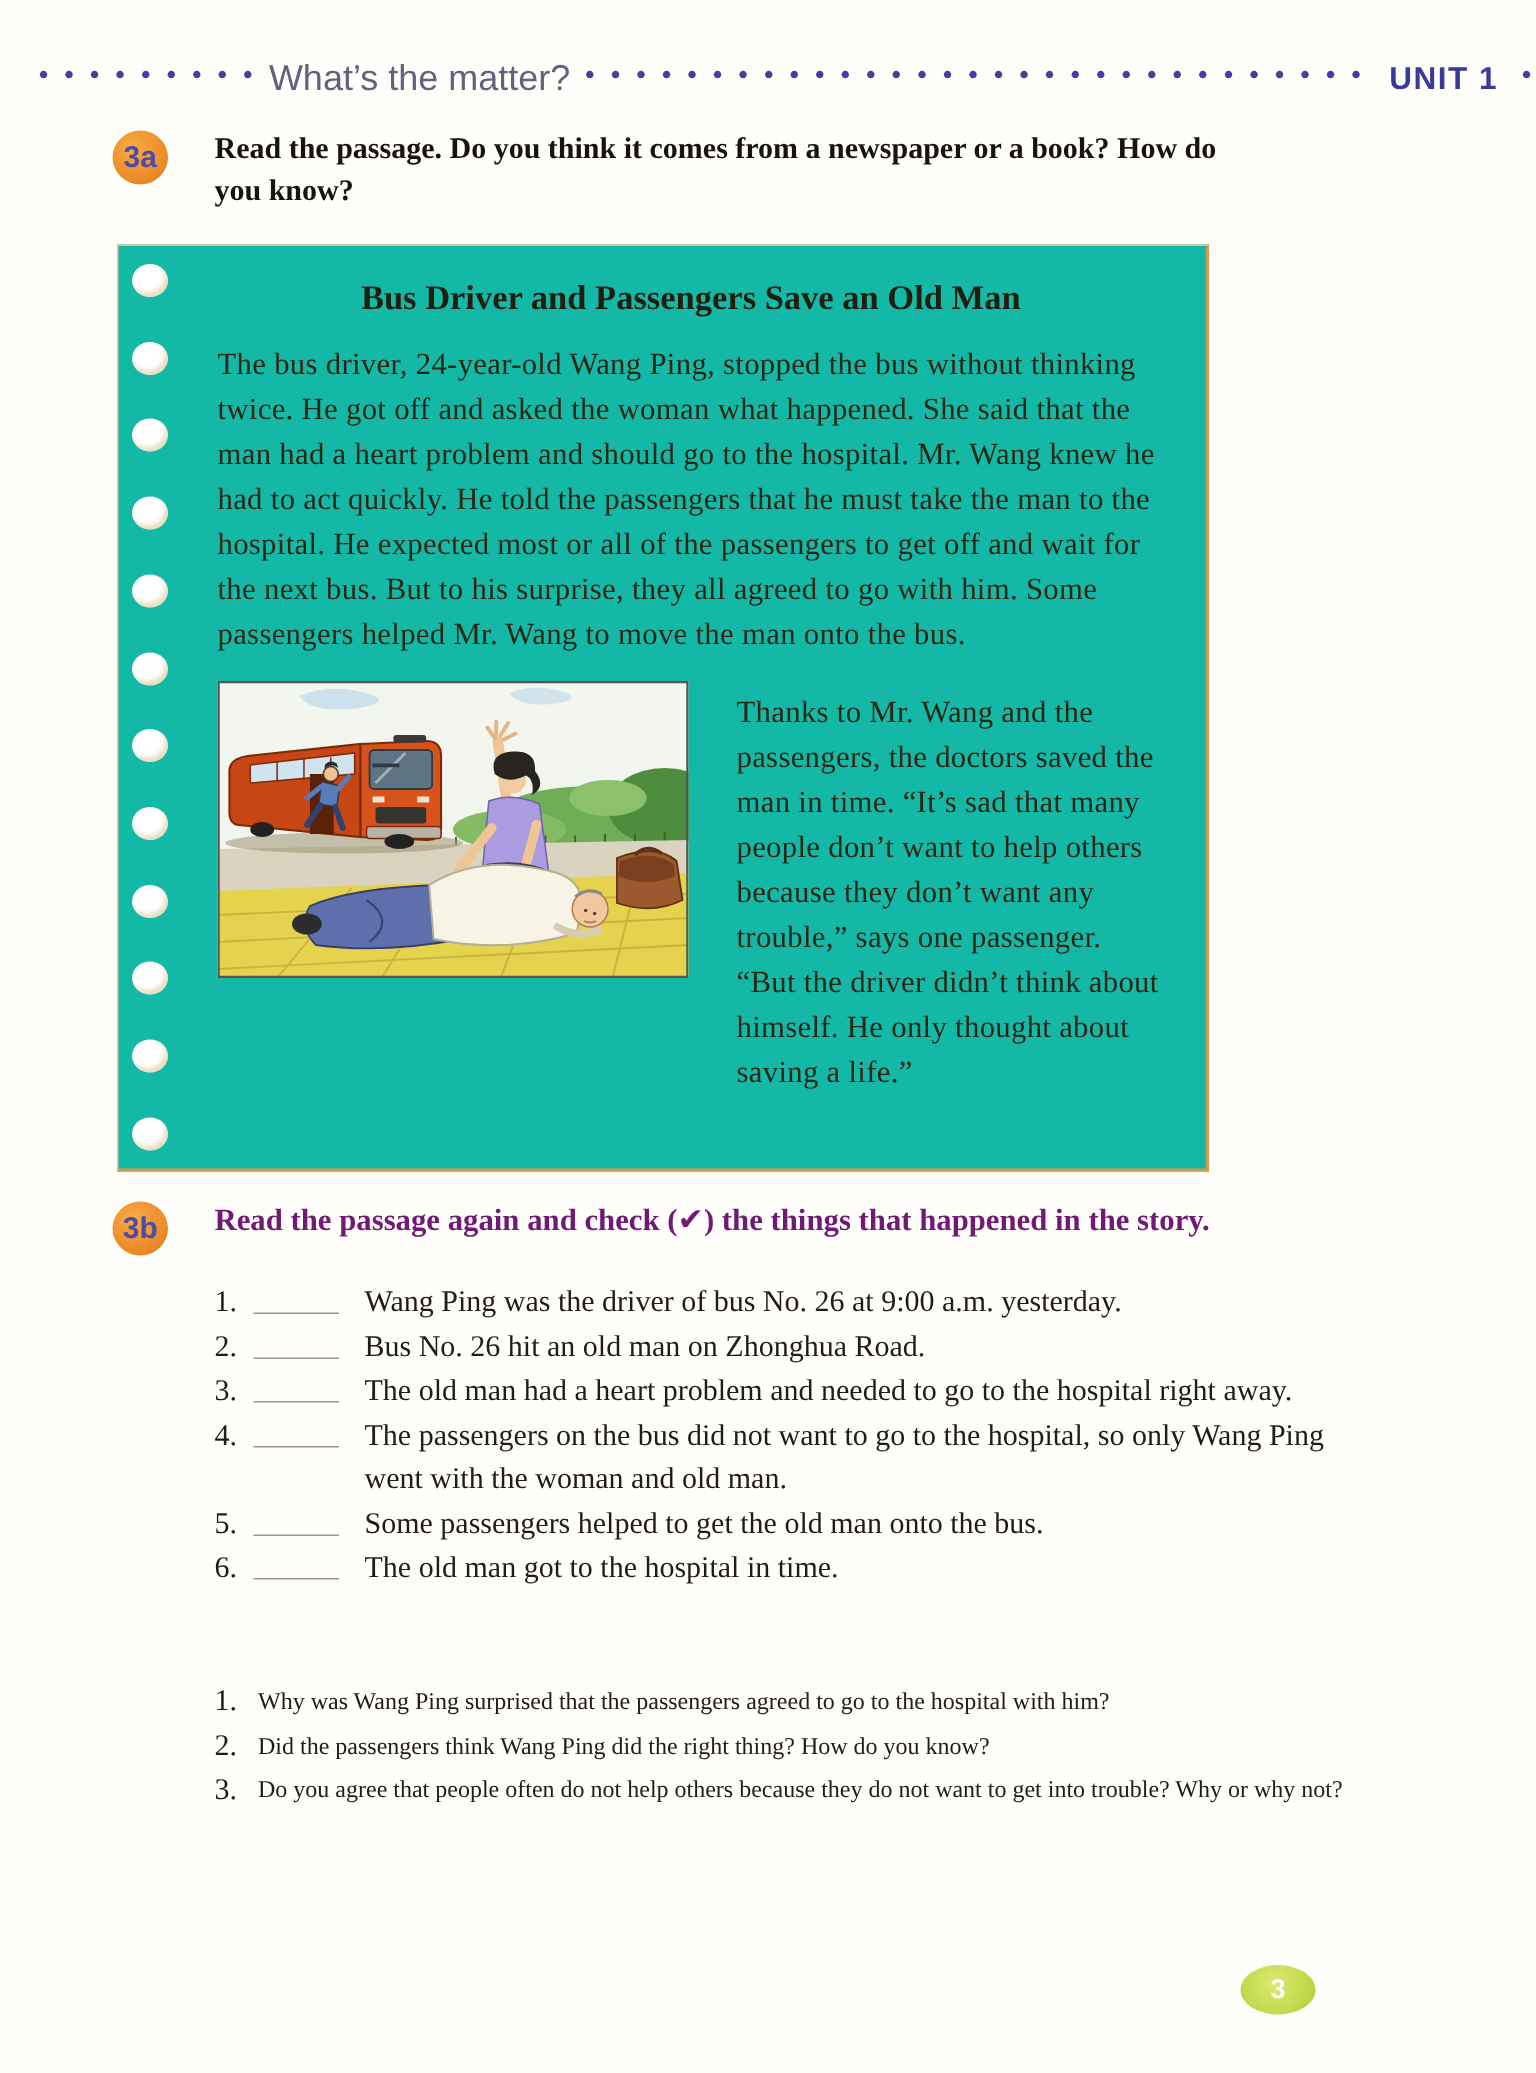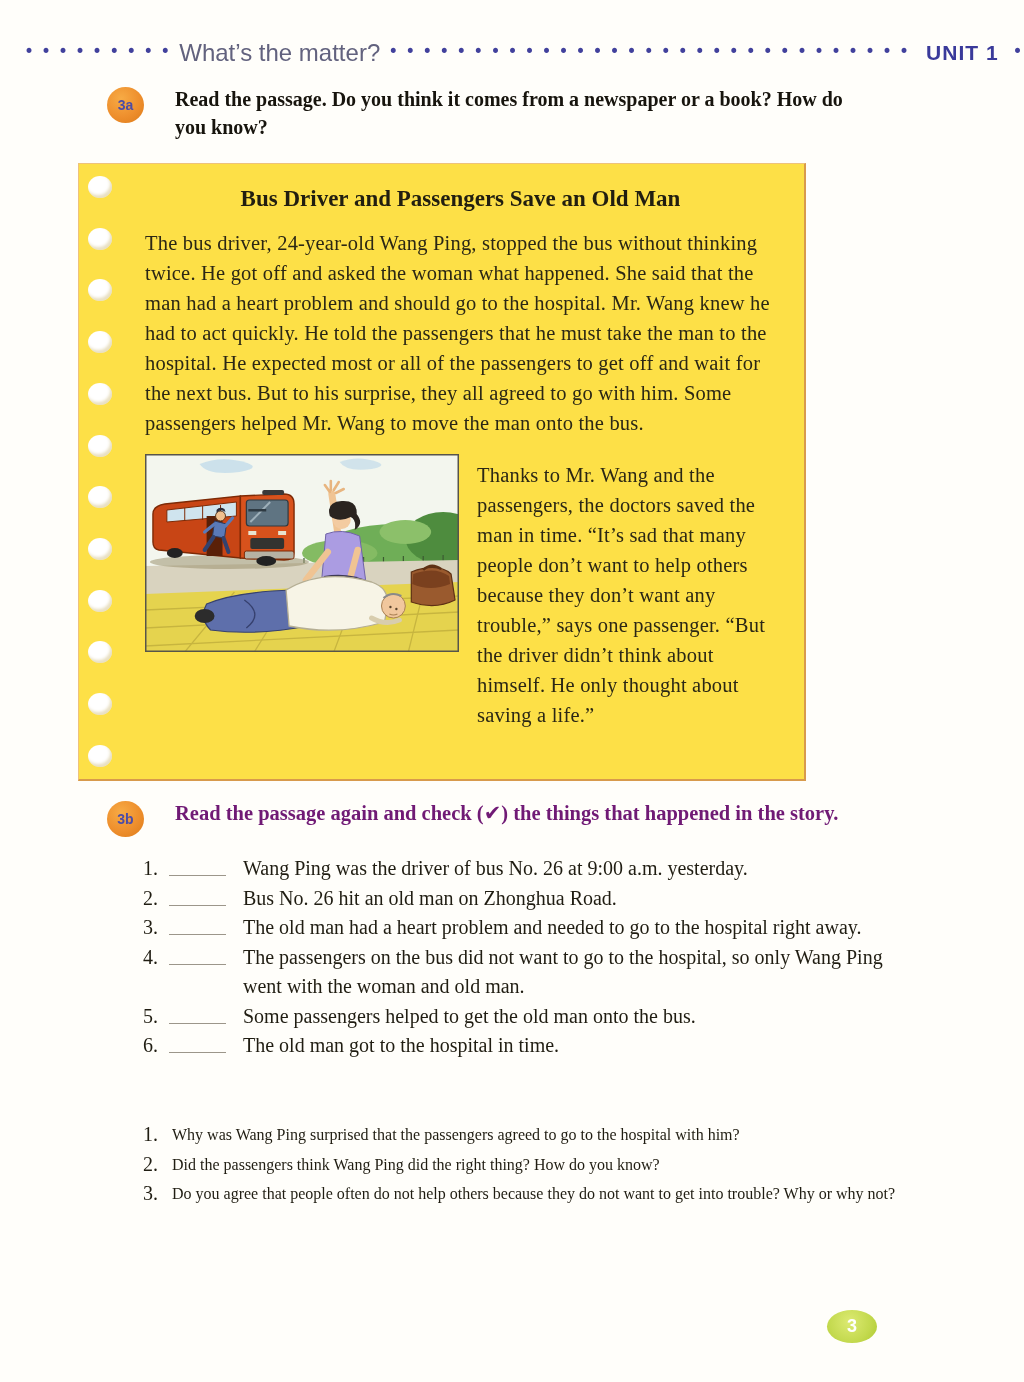--- a/index.html
+++ b/index.html
@@ -29,58 +29,57 @@
   .unit-label {
     font-family:"Liberation Sans",sans-serif; font-size:21px; font-weight:bold;
     color:#3a3a9a; letter-spacing:1px; margin:0 14px 0 10px;
   }
 
   
   .badge {
     width:37px; height:36px; border-radius:50%;
     background:radial-gradient(circle at 38% 32%, #f7ab45, #ee8f2d 55%, #dd7a18);
     color:#4c4ca6; font-family:"Liberation Sans",sans-serif;
-    font-weight:bold; font-size:14px;
+    font-weight:bold; font-size:20px;
     display:flex; align-items:center; justify-content:center;
     flex:none;
-    margin-left:32px;
   }
 
   
   .task-3a { position:absolute; top:85px; left:75px; display:flex; }
   .task-3a .badge { margin-right:31px; margin-top:2px; }
   .instruction {
     font-size:20px; font-weight:bold; color:#17140d;
     line-height:28px; max-width:700px;
   }
 
   
   .passage-panel {
     position:absolute; top:163px; left:78px; width:728px; height:618px;
-    background:#fde047;
+    background:#14b8a6;
     border:1px solid #eec27c; border-right:2px solid #d89a4c; border-bottom:2px solid #d89a4c;
   }
   .holes {
     position:absolute; left:9px; top:12px; bottom:12px; width:26px;
     display:flex; flex-direction:column; justify-content:space-between;
   }
   .hole {
     width:24px; height:22px; border-radius:50%; background:#ffffff;
     box-shadow:inset -2px -3px 3px rgba(205,185,120,.45);
   }
   .panel-content { position:absolute; left:66px; top:16px; right:28px; }
   .passage-title {
     text-align:center; font-size:23px; font-weight:bold; color:#211e10;
     margin:6px 0 16px;
   }
   .passage-para {
     font-size:20.5px; line-height:30px; color:#2b2715; letter-spacing:.2px;
     margin-bottom:16px;
   }
-  .passage-bottom { display:flex; gap:18px; }
+  .passage-bottom { display:flex; gap:32px; }
   .illustration-frame { flex:none; width:314px; height:198px; }
   .passage-bottom .passage-para { flex:1; margin-top:6px; margin-bottom:0; }
 
   
   .task-3b { position:absolute; top:799px; left:75px; right:48px; }
   .task-head { display:flex; }
   .task-head .badge { margin-right:31px; margin-top:2px; }
   .task-heading { font-size:20.5px; font-weight:bold; color:#701a75; line-height:28px; }
   .check-glyph { font-family:"DejaVu Sans",sans-serif; font-size:21px; }
   .check-list { margin:17px 0 0 68px; list-style:none; }

